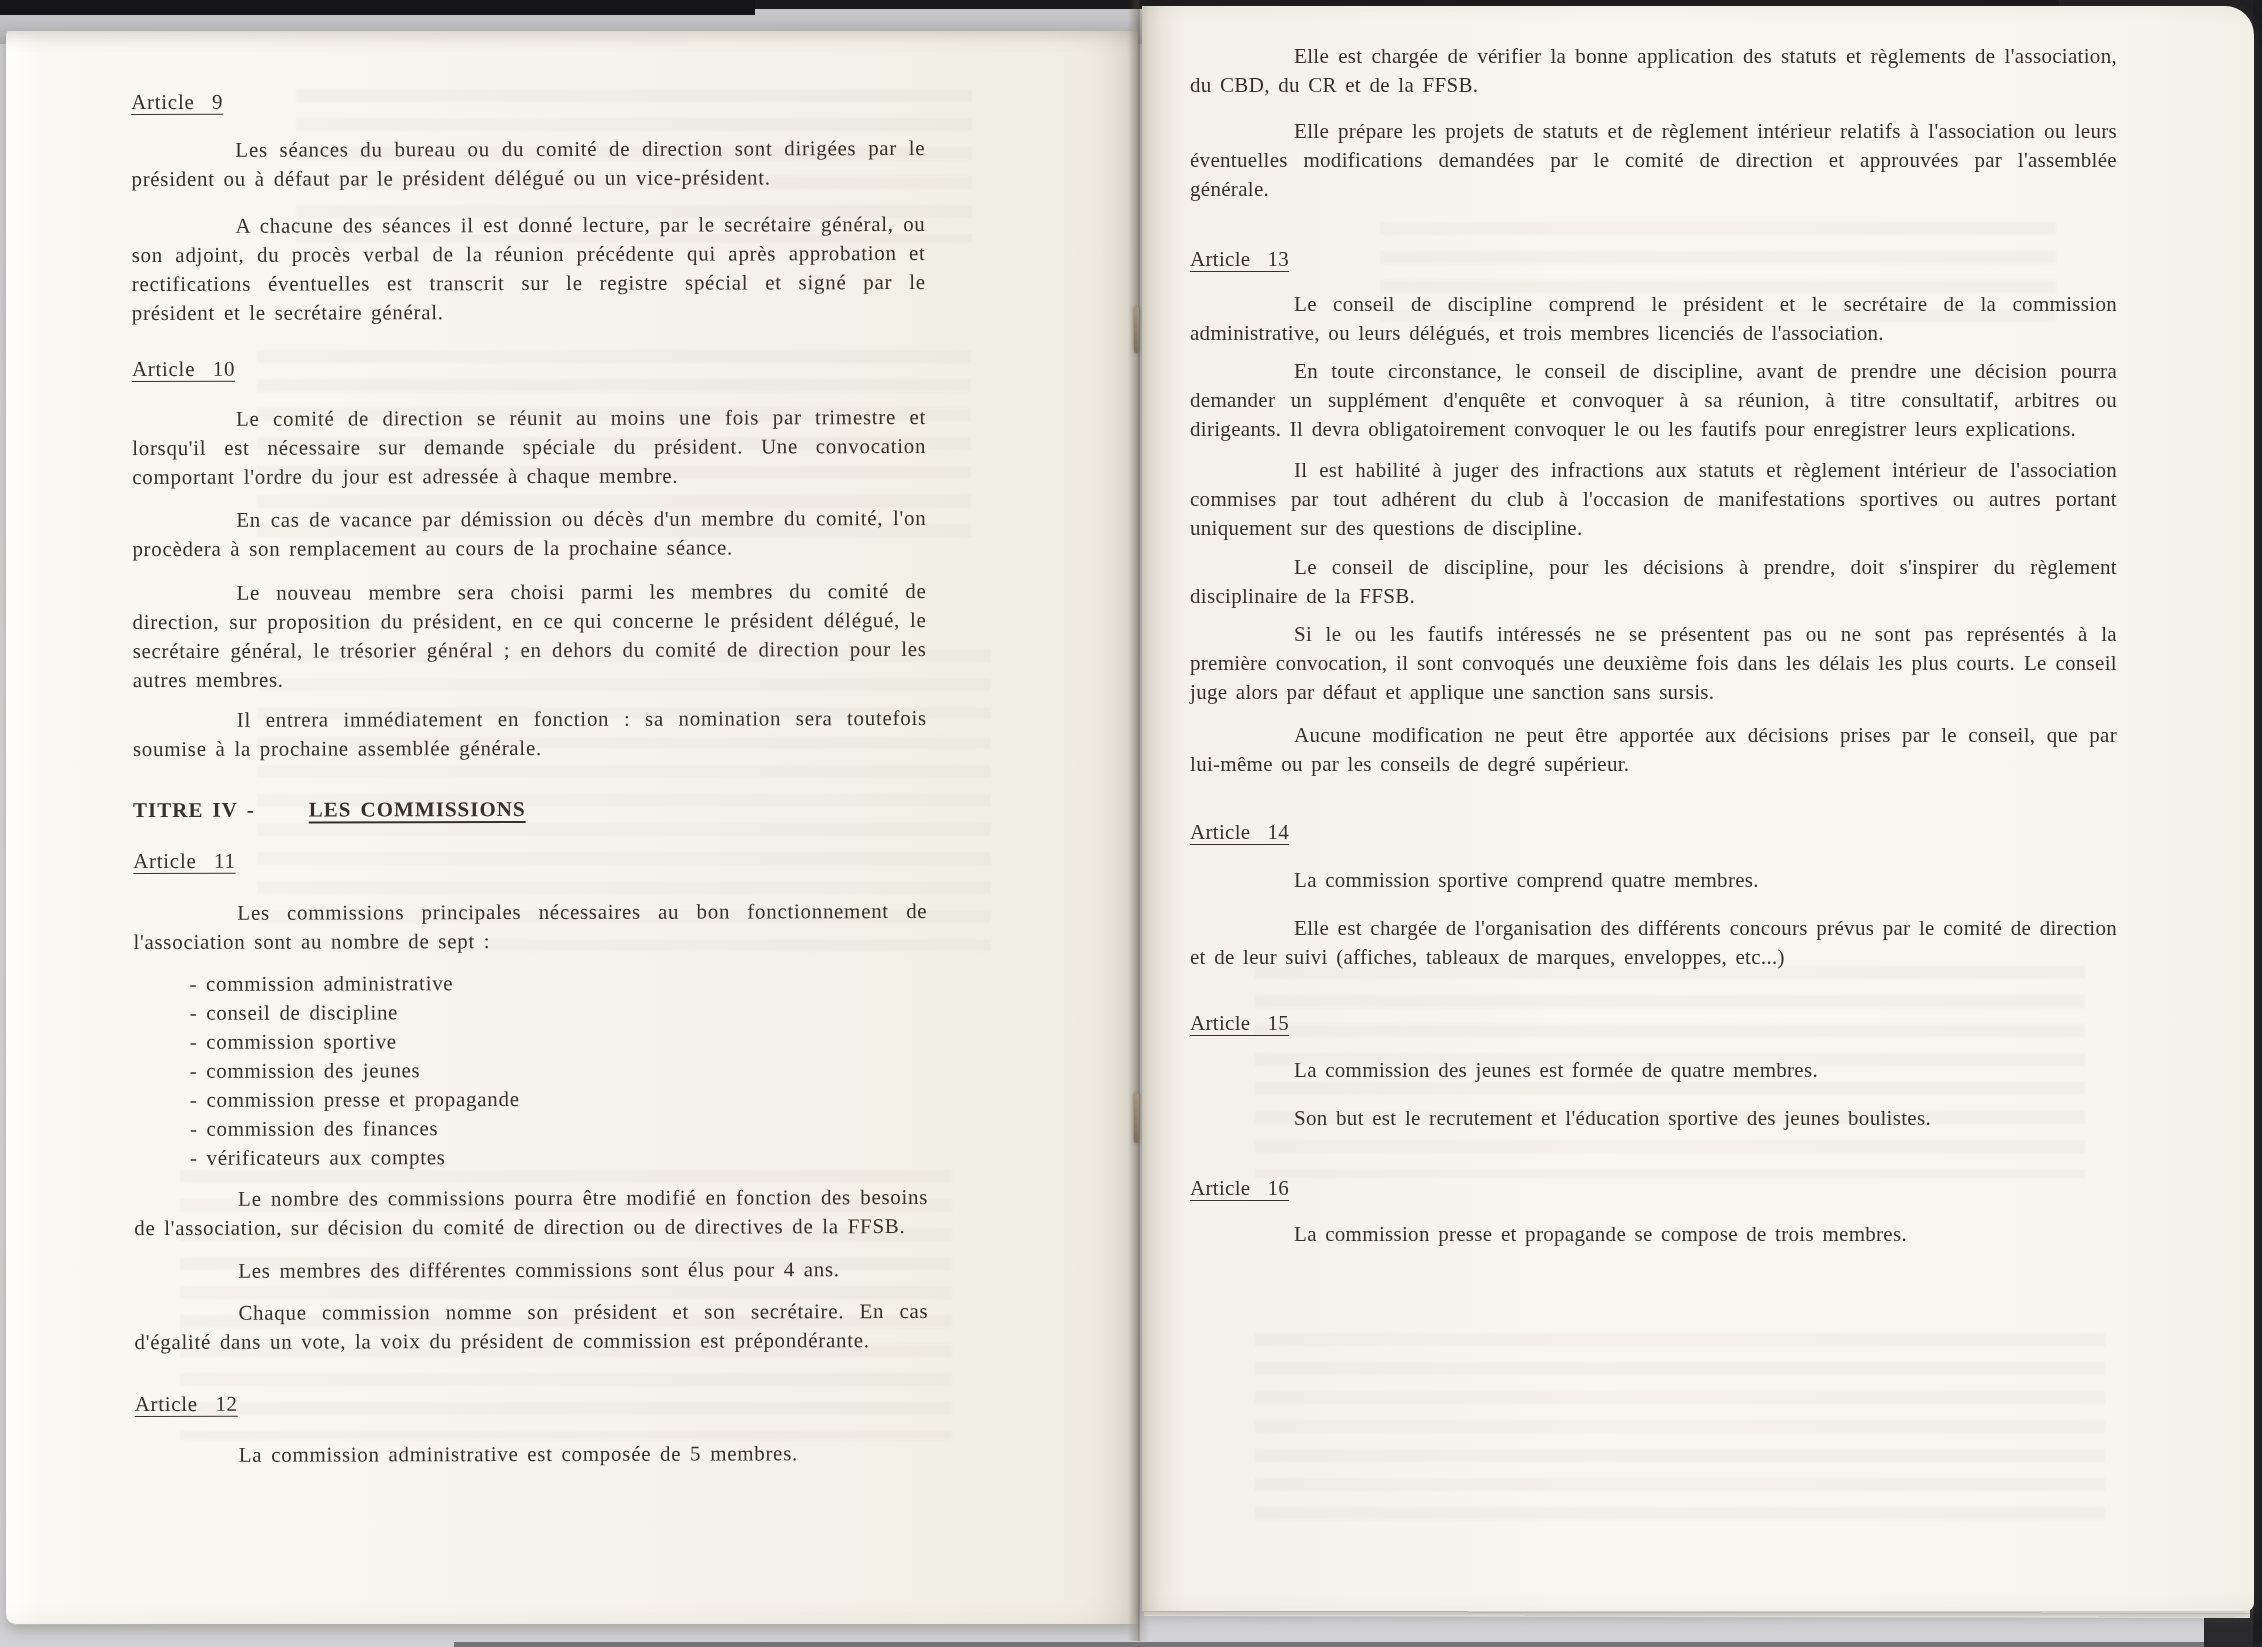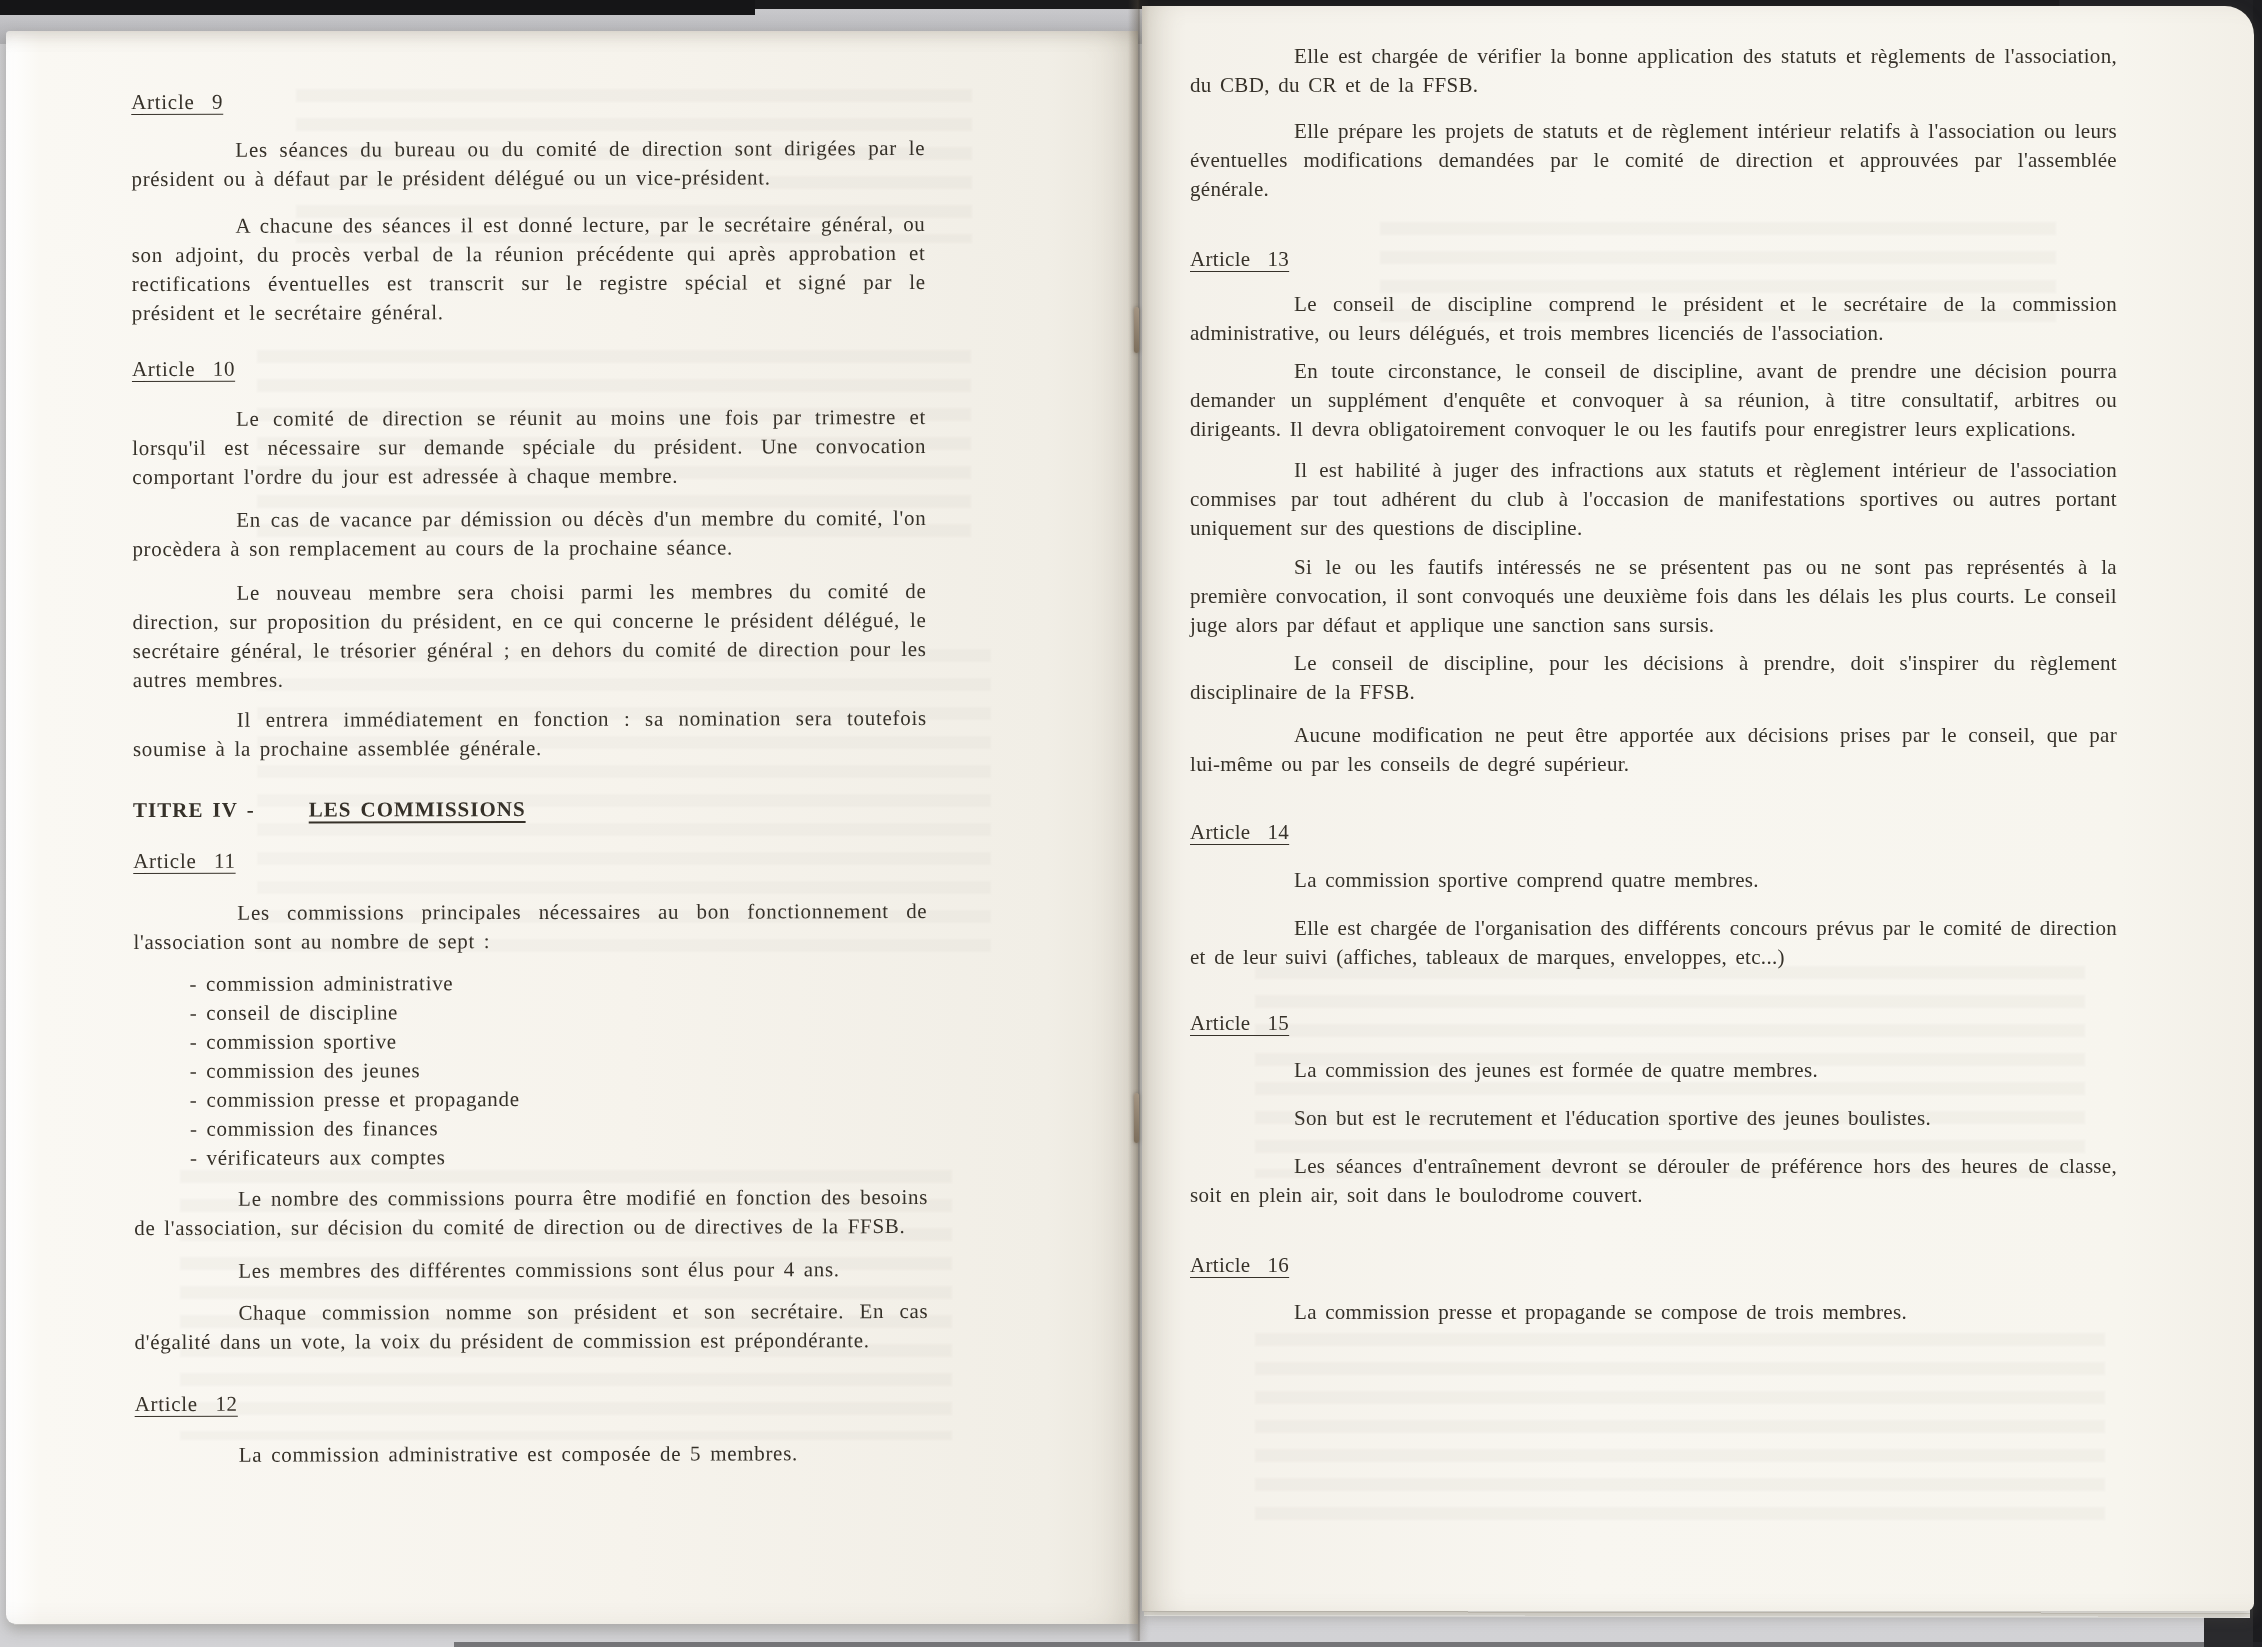--- a/index.html
+++ b/index.html
@@ -130,30 +130,29 @@
 </div>
 
 <div class="page page-right">
   <div class="content content-right">
     <p style="margin-top:0">Elle est chargée de vérifier la bonne application des statuts et règlements de l'association, du CBD, du CR et de la FFSB.</p>
     <p style="margin-top:17.4px">Elle prépare les projets de statuts et de règlement intérieur relatifs à l'association ou leurs éventuelles modifications demandées par le comité de direction et approuvées par l'assemblée générale.</p>
     <h3 class="art" style="margin-top:41px">Article 13</h3>
     <p style="margin-top:15.4px">Le conseil de discipline comprend le président et le secrétaire de la commission administrative, ou leurs délégués, et trois membres licenciés de l'association.</p>
     <p style="margin-top:9.7px">En toute circonstance, le conseil de discipline, avant de prendre une décision pourra demander un supplément d'enquête et convoquer à sa réunion, à titre consultatif, arbitres ou dirigeants. Il devra obligatoirement convoquer le ou les fautifs pour enregistrer leurs explications.</p>
     <p style="margin-top:11.6px">Il est habilité à juger des infractions aux statuts et règlement intérieur de l'association commises par tout adhérent du club à l'occasion de manifestations sportives ou autres portant uniquement sur des questions de discipline.</p>
+    <p style="margin-top:9.7px">Le conseil de discipline, pour les décisions à prendre, doit s'inspirer du règlement disciplinaire de la FFSB.</p>
     <p style="margin-top:9.7px">Si le ou les fautifs intéressés ne se présentent pas ou ne sont pas représentés à la première convocation, il sont convoqués une deuxième fois dans les délais les plus courts. Le conseil juge alors par défaut et applique une sanction sans sursis.</p>
-    <p style="margin-top:9.7px">Le conseil de discipline, pour les décisions à prendre, doit s'inspirer du règlement disciplinaire de la FFSB.</p>
     <p style="margin-top:13.5px">Aucune modification ne peut être apportée aux décisions prises par le conseil, que par lui-même ou par les conseils de degré supérieur.</p>
     <h3 class="art" style="margin-top:39px">Article 14</h3>
     <p style="margin-top:19.3px">La commission sportive comprend quatre membres.</p>
     <p style="margin-top:19.3px">Elle est chargée de l'organisation des différents concours prévus par le comité de direction et de leur suivi (affiches, tableaux de marques, enveloppes, etc...)</p>
     <h3 class="art" style="margin-top:37px">Article 15</h3>
     <p style="margin-top:17.4px">La commission des jeunes est formée de quatre membres.</p>
     <p style="margin-top:19.3px">Son but est le recrutement et l'éducation sportive des jeunes boulistes.</p>
-    <p style="margin-top:19.3px">Les séances d'entraînement devront se dérouler de préférence hors des heures de classe, soit en plein air, soit dans le boulodrome couvert.</p>
     <h3 class="art" style="margin-top:41px">Article 16</h3>
     <p style="margin-top:17.4px">La commission presse et propagande se compose de trois membres.</p>
   </div>
   <div class="bleed bleed-r1" style="left:238px;top:216px;"></div>
   <div class="bleed bleed-r2" style="left:113px;top:960px;"></div>
   <div class="bleed bleed-r3" style="left:113px;top:1327px;"></div>
 </div>
 
 <div class="gutter"></div>
 <div class="staple staple-1"></div>

